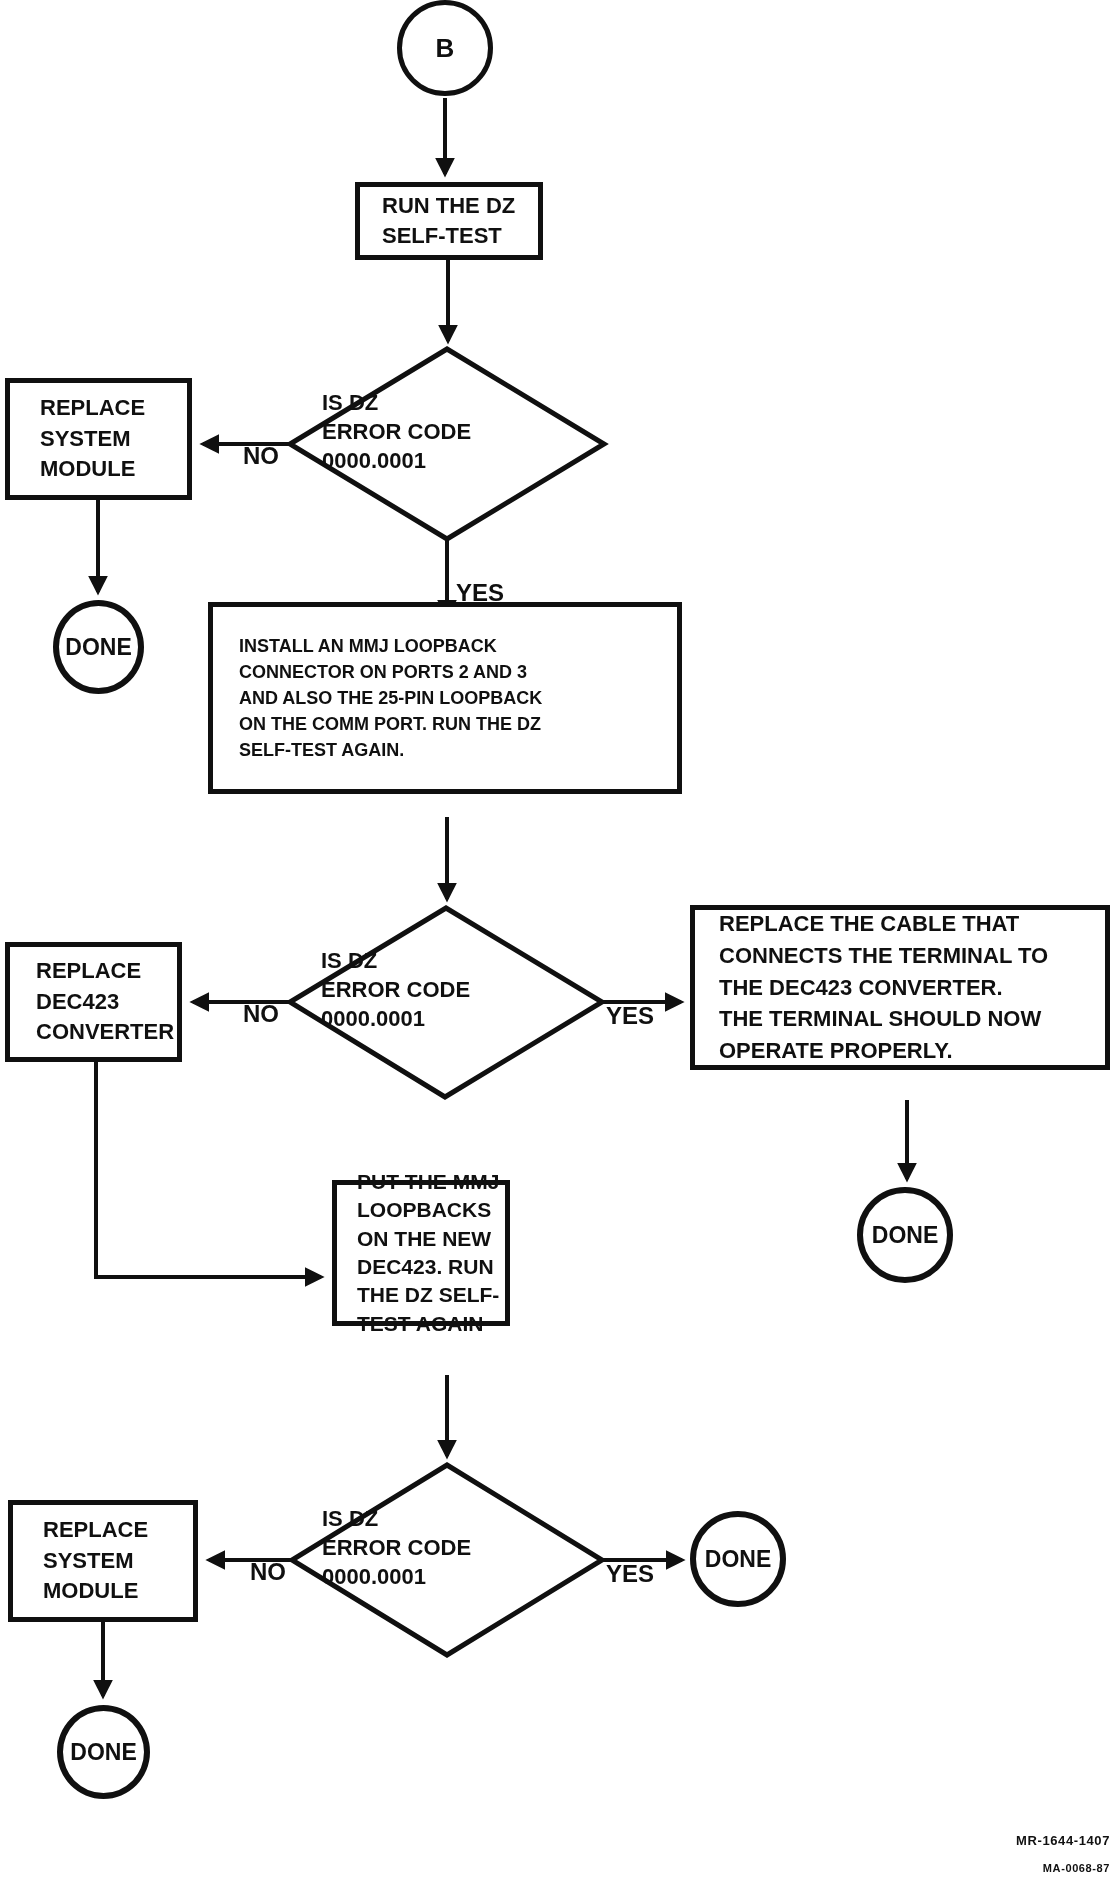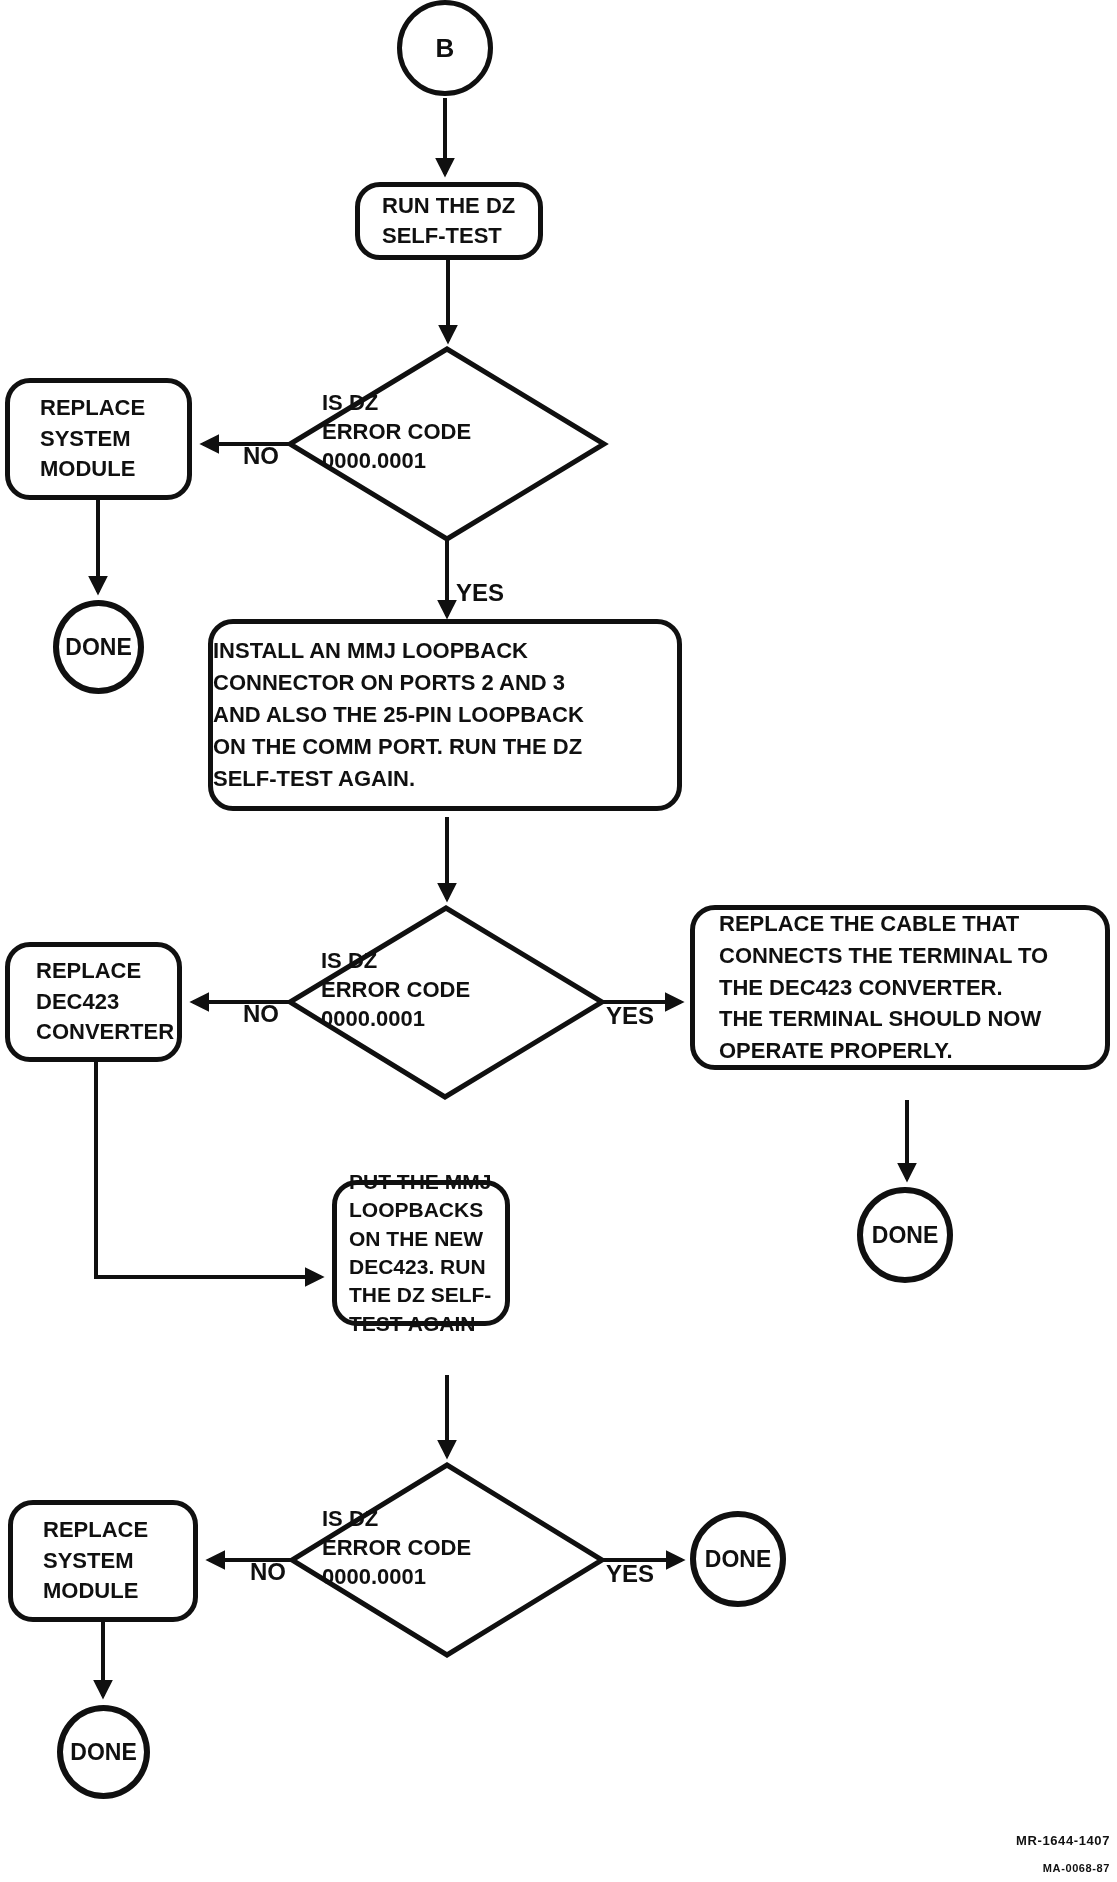--- a/index.html
+++ b/index.html
@@ -1,21 +1,21 @@
 <!DOCTYPE html>
 <html><head>
 <meta charset="utf-8">
 <style>
   html,body { margin:0; padding:0; background:#ffffff; }
   .canvas {
     position:relative; width:1117px; height:1882px; background:#ffffff;
     font-family:"Liberation Sans", sans-serif; color:#101010;
   }
   svg.wires { position:absolute; left:0; top:0; width:1117px; height:1882px; }
-  .node { position:absolute; box-sizing:border-box;border-radius:25px; }
+  .node { position:absolute; box-sizing:border-box; }
   .box {
     border:5px solid #101010; background:#ffffff;
     display:flex; align-items:center;
     font-weight:bold; white-space:pre-line; line-height:1.38;
   }
   .circle {
     border:6px solid #101010; background:#ffffff; border-radius:50%;
     display:flex; align-items:center; justify-content:center; font-weight:bold;
   }
   .dlabel {
@@ -93,21 +93,21 @@
 MODULE</span>
   </div>
 
   <div class="elabel" style="left:243px; top:406px; font-size:24px;">NO</div>
   <div class="elabel" style="left:456px; top:543px; font-size:24px;">YES</div>
 
   <div class="node circle" style="left:53px; top:600px; width:91px; height:94px; font-size:23px;">
     <span>DONE</span>
   </div>
 
-  <div class="node box" style="left:208px; top:619px; width:474px; height:192px; font-size:22px; line-height:1.45;">
+  <div class="node box" style="left:208px; top:602px; width:474px; height:192px; padding-left:26px; font-size:18px; line-height:1.45;">
     <span>INSTALL AN MMJ LOOPBACK
 CONNECTOR ON PORTS 2 AND 3
 AND ALSO THE 25-PIN LOOPBACK
 ON THE COMM PORT. RUN THE DZ
 SELF-TEST AGAIN.</span>
   </div>
 
   <div class="dlabel" style="left:321px; top:946px; width:250px; font-size:22px;">IS DZ
 ERROR CODE
 0000.0001</div>
@@ -126,21 +126,21 @@
 CONNECTS THE TERMINAL TO
 THE DEC423 CONVERTER.
 THE TERMINAL SHOULD NOW
 OPERATE PROPERLY.</span>
   </div>
 
   <div class="node circle" style="left:857px; top:1187px; width:96px; height:96px; font-size:23px;">
     <span>DONE</span>
   </div>
 
-  <div class="node box" style="left:332px; top:1180px; width:178px; height:146px; padding-left:12px; font-size:21px; line-height:1.35;">
+  <div class="node box" style="left:332px; top:1180px; width:178px; height:146px; padding-left:20px; font-size:21px; line-height:1.35;">
     <span>PUT THE MMJ
 LOOPBACKS
 ON THE NEW
 DEC423. RUN
 THE DZ SELF-
 TEST AGAIN</span>
   </div>
 
   <div class="dlabel" style="left:322px; top:1504px; width:250px; font-size:22px;">IS DZ
 ERROR CODE

